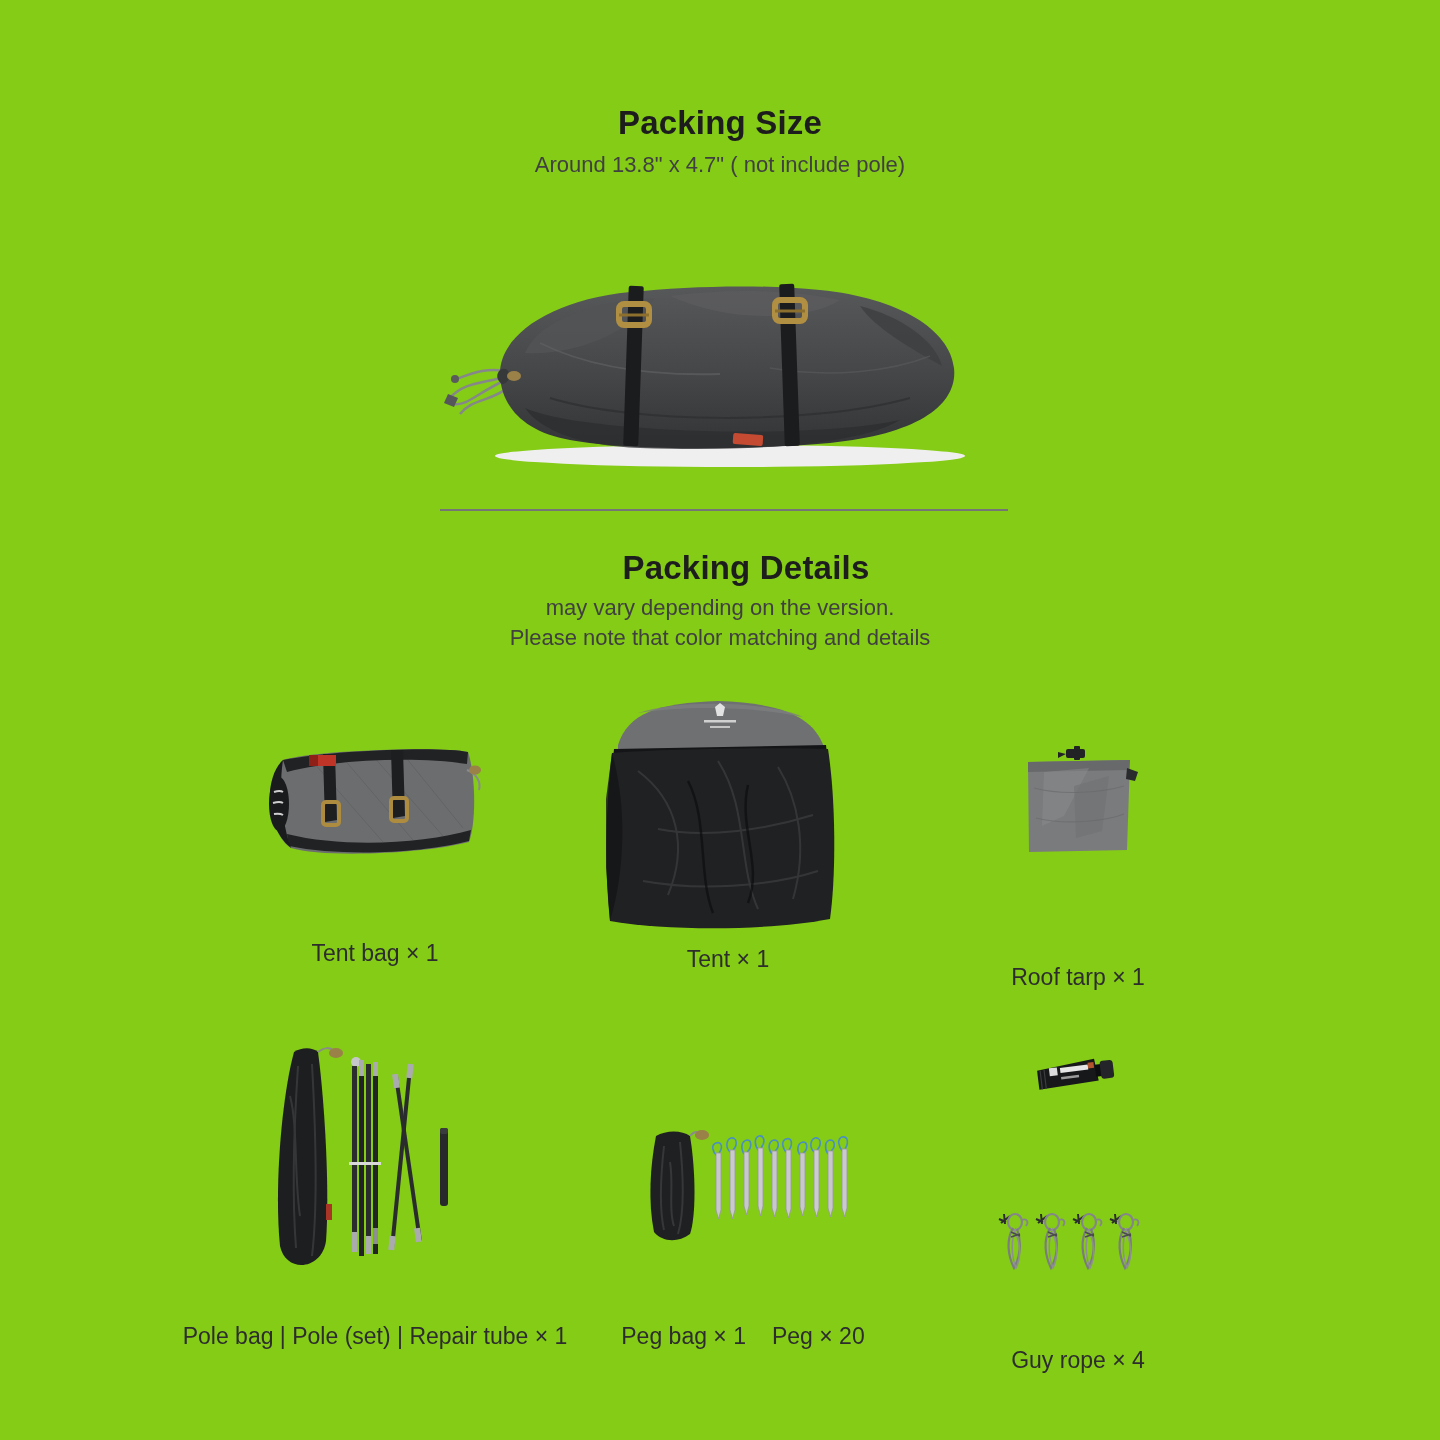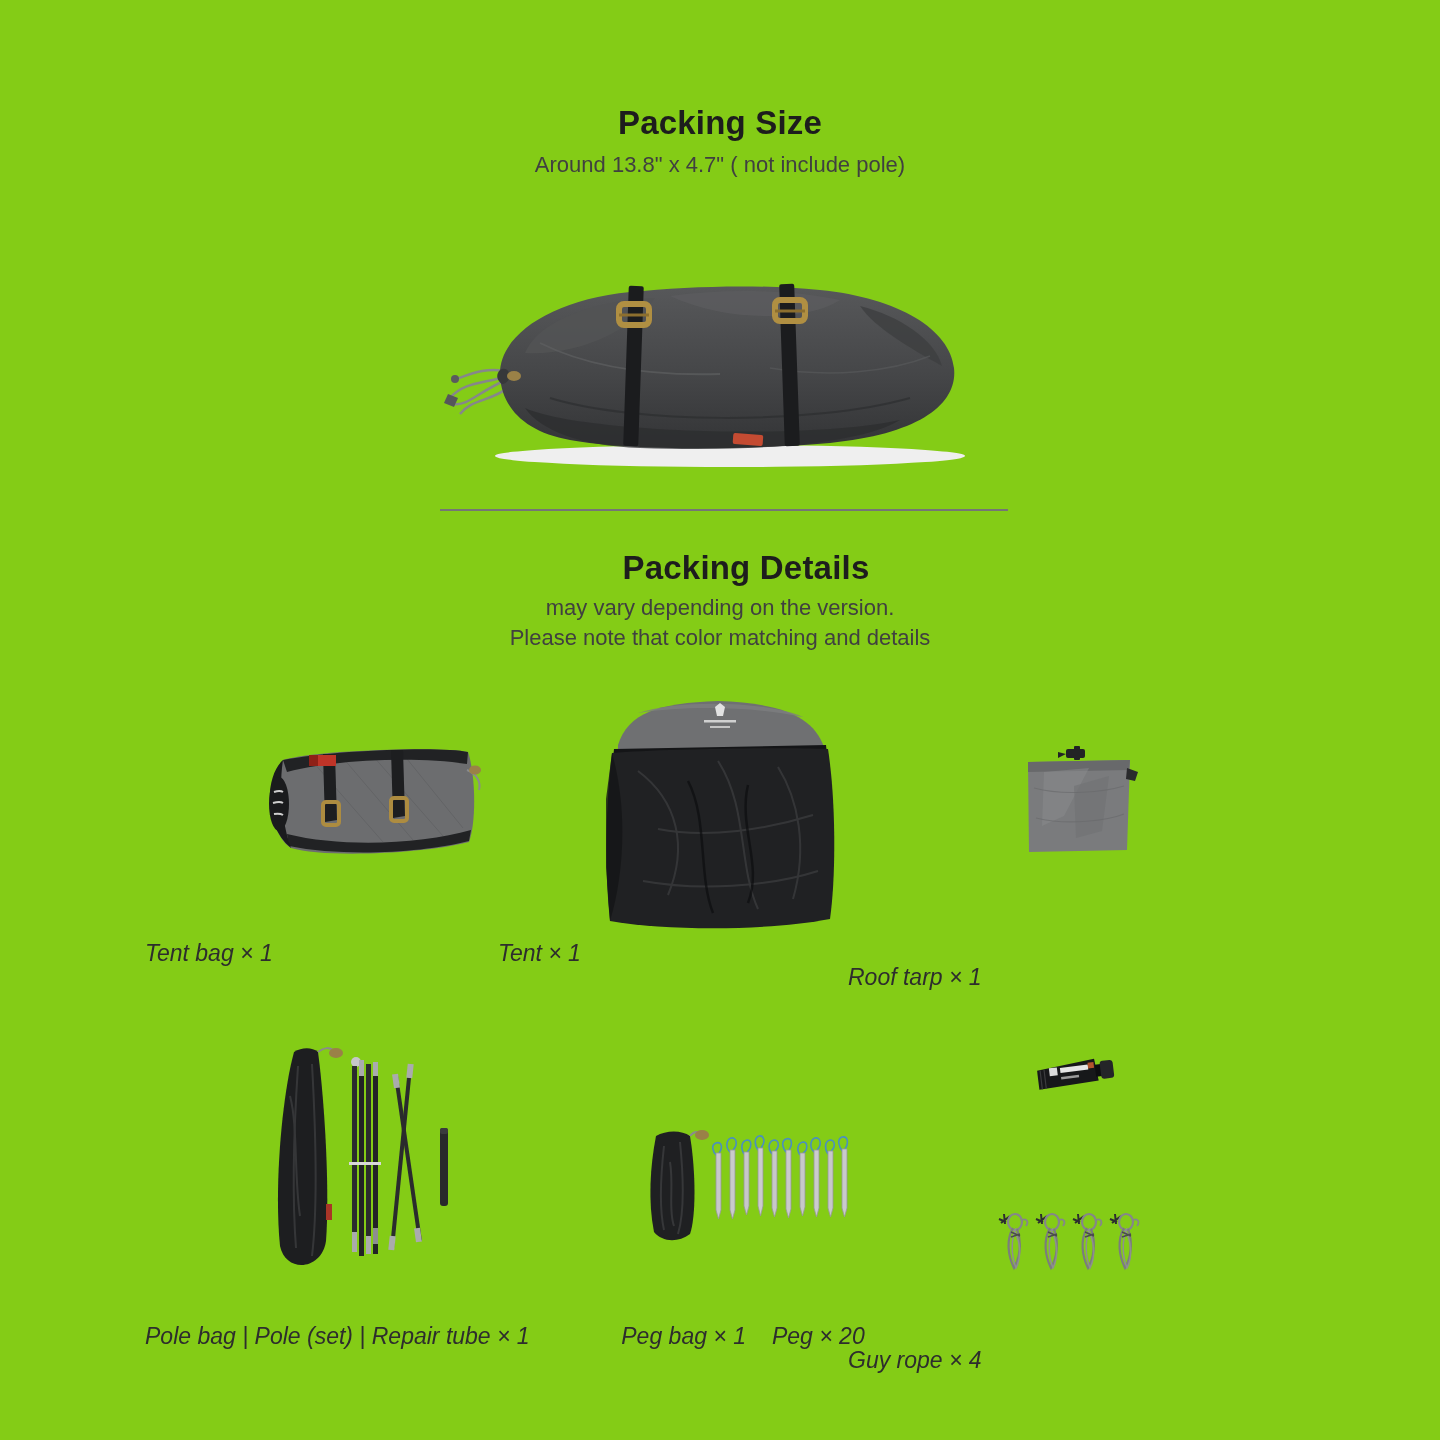--- a/index.html
+++ b/index.html
@@ -17,26 +17,26 @@
     font-size:33px;font-weight:700;color:#1d1d1d;letter-spacing:.2px;
   }
   .section-sub{
     left:0;width:1440px;text-align:center;
     font-size:22px;color:#404040;line-height:30px;
   }
   .divider{
     left:440px;top:509px;width:568px;height:2px;background:#757575;
   }
   .item-label{
-    font-size:23px;color:#2d2d2d;line-height:28px;white-space:nowrap;font-style:italic;
+    font-size:23px;color:#2d2d2d;text-align:center;line-height:28px;white-space:nowrap;
   }
   .label-row1{top:939px;}
   .label-row2{top:1322px;}
   .label-col1{left:145px;width:460px;}
-  .label-col2{left:498px;width:460px;}
+  .label-col2{left:498px;width:460px;margin-top:6px;}
   .label-col3{left:848px;width:460px;margin-top:24px;}
   .peg-label-group{left:528px;width:430px;display:flex;justify-content:center;gap:26px;}
   figure{margin:0;}
   svg{display:block;width:100%;height:100%;}
 </style>
 </head>
 <body>
 
 <div class="page">
 

